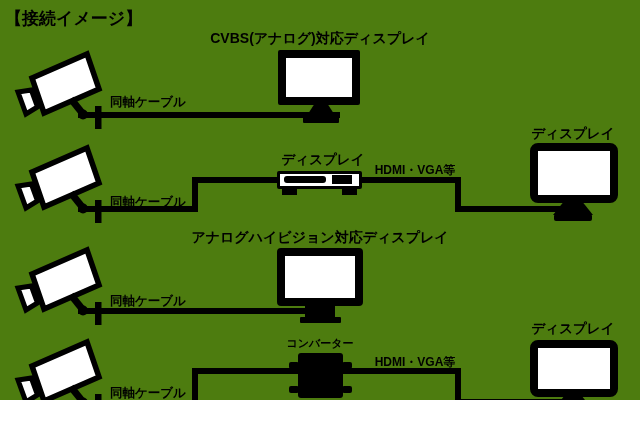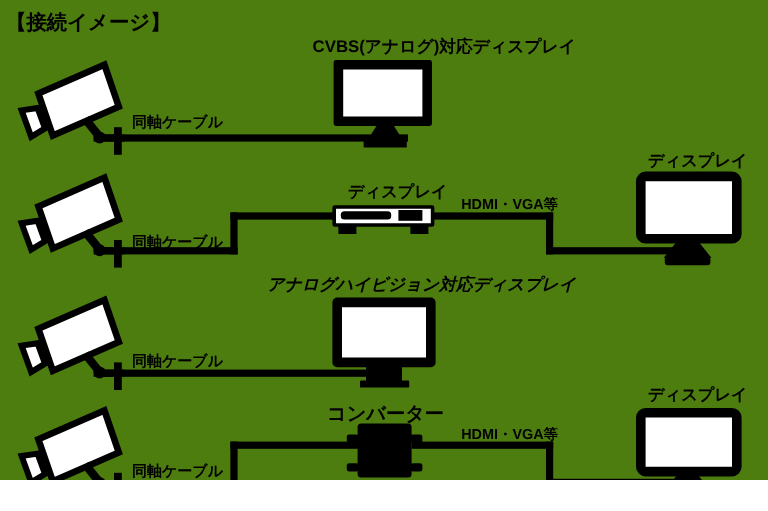--- a/index.html
+++ b/index.html
@@ -1,21 +1,21 @@
 <!DOCTYPE html>
 <html><head>
 <meta charset="utf-8">
 <style>
   html,body { margin:0; padding:0; }
   #stage {
     position:relative; width:640px; height:400px; background:#4d7c0f;
     font-family:"Liberation Sans", sans-serif; overflow:hidden;
   }
   .lbl { position:absolute; font-weight:700; color:#000; white-space:nowrap; line-height:1.15; }
-  .center { text-align:right; }
+  .center { text-align:center; }
   .cable { position:absolute; background:#000; }
   .monitor { position:absolute; background:#fff; border:8px solid #000; box-sizing:border-box; }
   .blk { position:absolute; background:#000; }
   .trap { position:absolute; background:#000; clip-path:polygon(28% 0,72% 0,100% 100%,0 100%); }
   .camera { position:absolute; width:92px; height:80px; overflow:visible; }
   .recorder { position:absolute; background:#fff; border:3px solid #000; box-sizing:border-box; border-radius:2px; }
   .recorder .slot { position:absolute; background:#000; border-radius:3px; }
   .recorder .btn { position:absolute; background:#000; }
 </style>
 </head>
@@ -73,21 +73,21 @@
       <polygon points="15.3,38 2,40 10,62 21.5,55" fill="#fff" stroke="#000" stroke-width="5"></polygon>
       <polygon points="16,26 71,2 83,37 28,61" fill="#fff" stroke="#000" stroke-width="5.5"></polygon>
       <line x1="55" y1="47" x2="67" y2="62" stroke="#000" stroke-width="7"></line>
       <circle cx="67" cy="62.5" r="5" fill="#000"></circle>
       <rect x="64" y="60" width="24" height="6" fill="#000"></rect>
       <rect x="79" y="54" width="6.5" height="23" fill="#000"></rect>
     </svg>
   </div>
 
   <div>
-    <div class="lbl center" style="left:160px; top:229px; width:320px; font-size:14px;font-style:italic;">アナログハイビジョン対応ディスプレイ</div>
+    <div class="lbl center" style="left:160px; top:229px; width:320px; font-size:14px;">アナログハイビジョン対応ディスプレイ</div>
 
     <div class="cable" style="left:78px; top:308px; width:244px; height:6px;"></div>
     <div class="lbl" style="left:110px; top:294px; font-size:12.5px;">同軸ケーブル</div>
 
     <div class="monitor" style="left:277px; top:248px; width:86px; height:58px; border-radius:4px;"></div>
     <div class="blk" style="left:305px; top:304px; width:30px; height:14px;"></div>
     <div class="blk" style="left:300px; top:317px; width:41px; height:6px; border-radius:1px;"></div>
 
     <svg class="camera" viewBox="0 0 92 80" style="left:16px; top:248px;">
       <polygon points="15.3,38 2,40 10,62 21.5,55" fill="#fff" stroke="#000" stroke-width="5"></polygon>
@@ -98,21 +98,21 @@
       <rect x="79" y="54" width="6.5" height="23" fill="#000"></rect>
     </svg>
   </div>
 
   <div>
     <div class="cable" style="left:78px; top:400px; width:120px; height:6px;"></div>
     <div class="cable" style="left:192px; top:368px; width:6px; height:38px;"></div>
     <div class="cable" style="left:192px; top:368px; width:108px; height:6px;"></div>
     <div class="lbl" style="left:110px; top:386px; font-size:12.5px;">同軸ケーブル</div>
 
-    <div class="lbl center" style="left:270px; top:337px; width:100px; font-size:16px;">コンバーター</div>
+    <div class="lbl center" style="left:270px; top:337px; width:100px; font-size:11px;">コンバーター</div>
     <div class="blk" style="left:298px; top:353px; width:45px; height:45px; border-radius:3px;"></div>
     <div class="blk" style="left:289px; top:362px; width:10px; height:7px; border-radius:2px;"></div>
     <div class="blk" style="left:289px; top:386px; width:10px; height:7px; border-radius:2px;"></div>
     <div class="blk" style="left:342px; top:362px; width:10px; height:7px; border-radius:2px;"></div>
     <div class="blk" style="left:342px; top:386px; width:10px; height:7px; border-radius:2px;"></div>
 
     <div class="cable" style="left:343px; top:368px; width:118px; height:6px;"></div>
     <div class="lbl center" style="left:365px; top:356px; width:100px; font-size:12px;">HDMI・VGA等</div>
     <div class="cable" style="left:455px; top:368px; width:6px; height:38px;"></div>
     <div class="cable" style="left:455px; top:399px; width:120px; height:6px;"></div>

